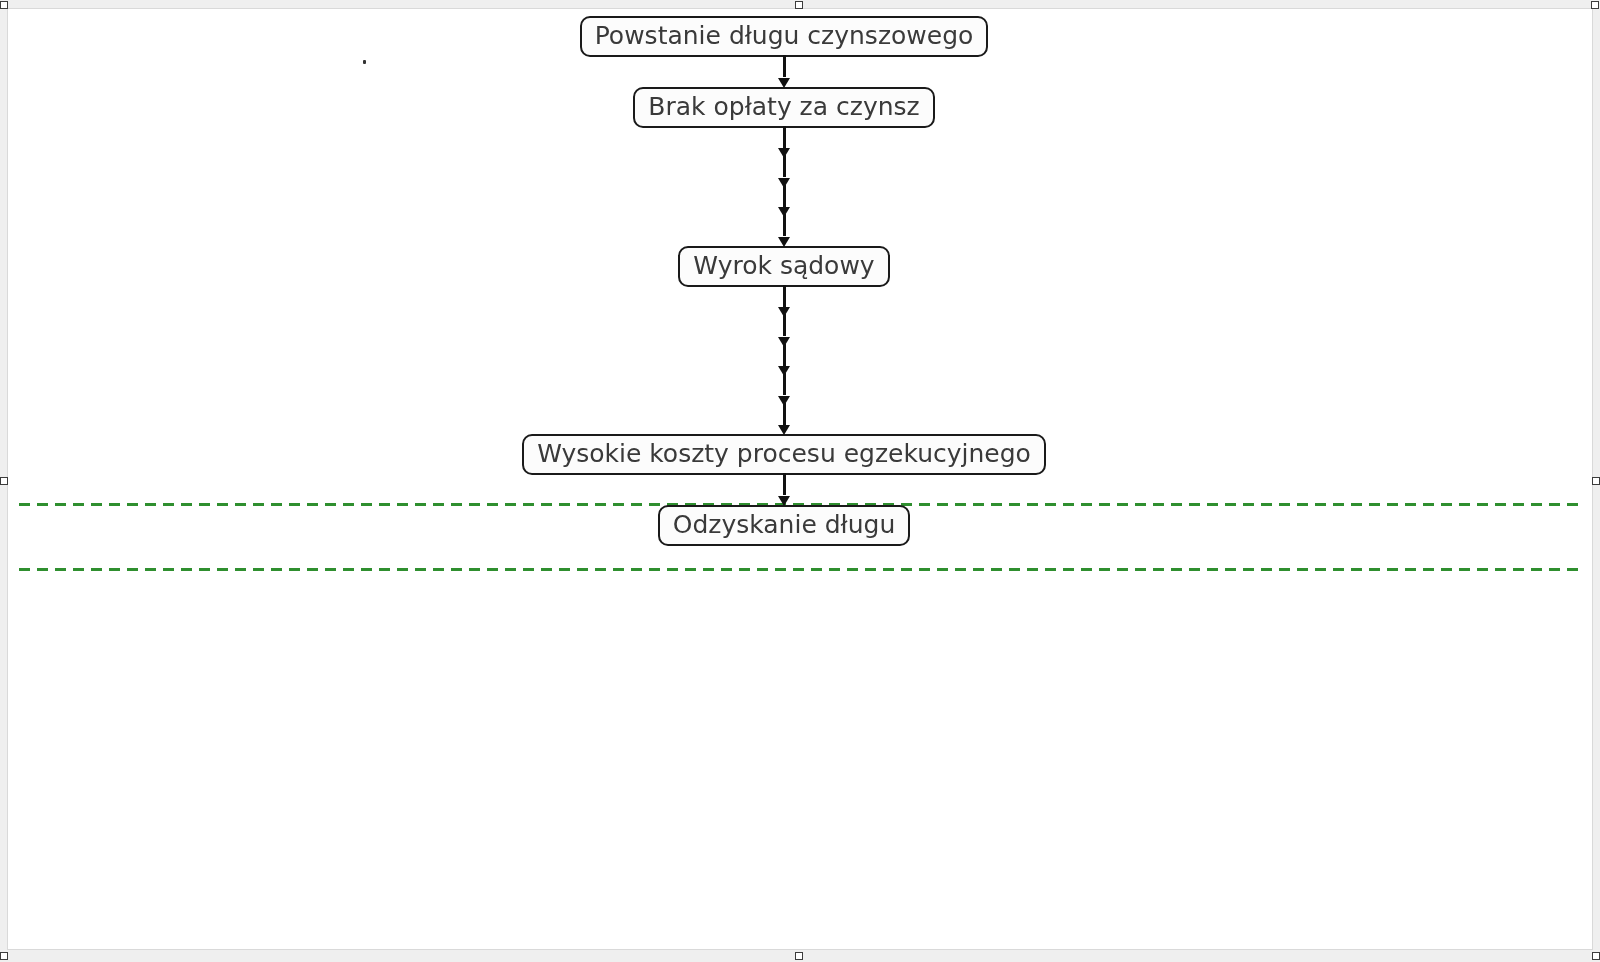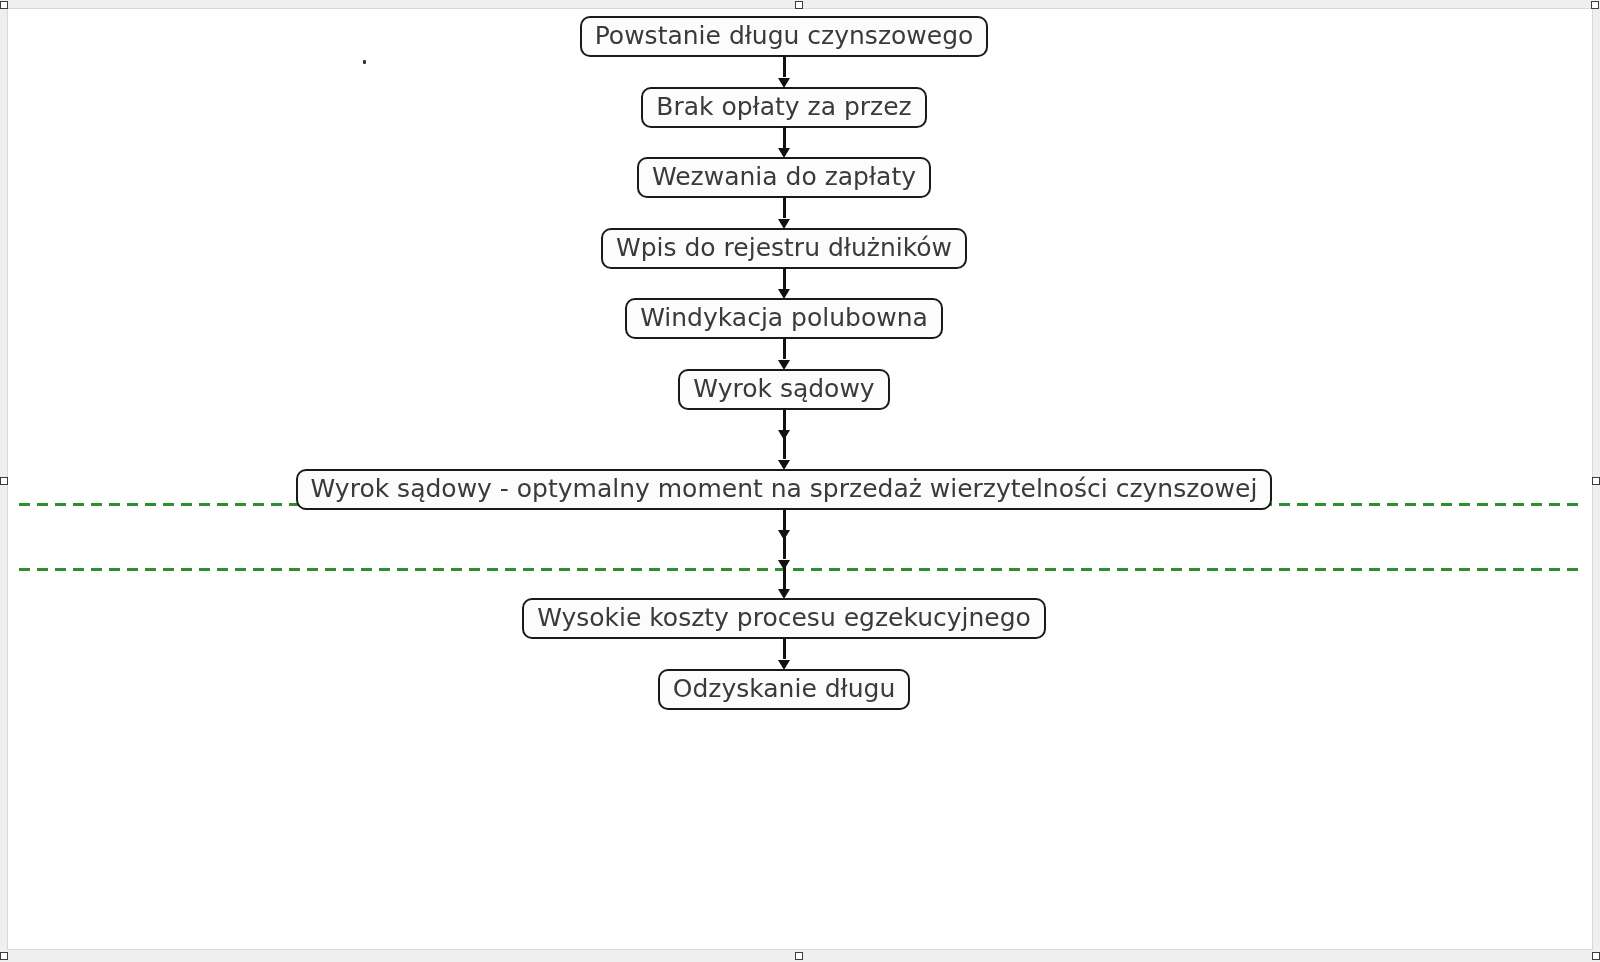--- a/index.html
+++ b/index.html
@@ -93,50 +93,46 @@
 <div class="canvas">
   <div class="stray-dot"></div>
   <div class="dashed-line line-1"></div>
   <div class="dashed-line line-2"></div>
   <div class="flow-column">
       <div class="flow-node">Powstanie długu czynszowego</div>
       <div class="arrow">
         <div class="arrow-line"></div>
         <div class="arrow-head"></div>
       </div>
-      <div class="flow-node">Brak opłaty za przez</div>
+      <div class="flow-node">Brak opłaty za czynsz</div>
       <div class="arrow">
         <div class="arrow-line"></div>
         <div class="arrow-head"></div>
       </div>
-      <div class="flow-node">Wezwania do zapłaty</div>
       <div class="arrow">
         <div class="arrow-line"></div>
         <div class="arrow-head"></div>
       </div>
-      <div class="flow-node">Wpis do rejestru dłużników</div>
       <div class="arrow">
         <div class="arrow-line"></div>
         <div class="arrow-head"></div>
       </div>
-      <div class="flow-node">Windykacja polubowna</div>
       <div class="arrow">
         <div class="arrow-line"></div>
         <div class="arrow-head"></div>
       </div>
       <div class="flow-node">Wyrok sądowy</div>
       <div class="arrow">
         <div class="arrow-line"></div>
         <div class="arrow-head"></div>
       </div>
       <div class="arrow">
         <div class="arrow-line"></div>
         <div class="arrow-head"></div>
       </div>
-      <div class="flow-node highlighted">Wyrok sądowy - optymalny moment na sprzedaż wierzytelności czynszowej</div>
       <div class="arrow">
         <div class="arrow-line"></div>
         <div class="arrow-head"></div>
       </div>
       <div class="arrow">
         <div class="arrow-line"></div>
         <div class="arrow-head"></div>
       </div>
       <div class="arrow">
         <div class="arrow-line"></div>

